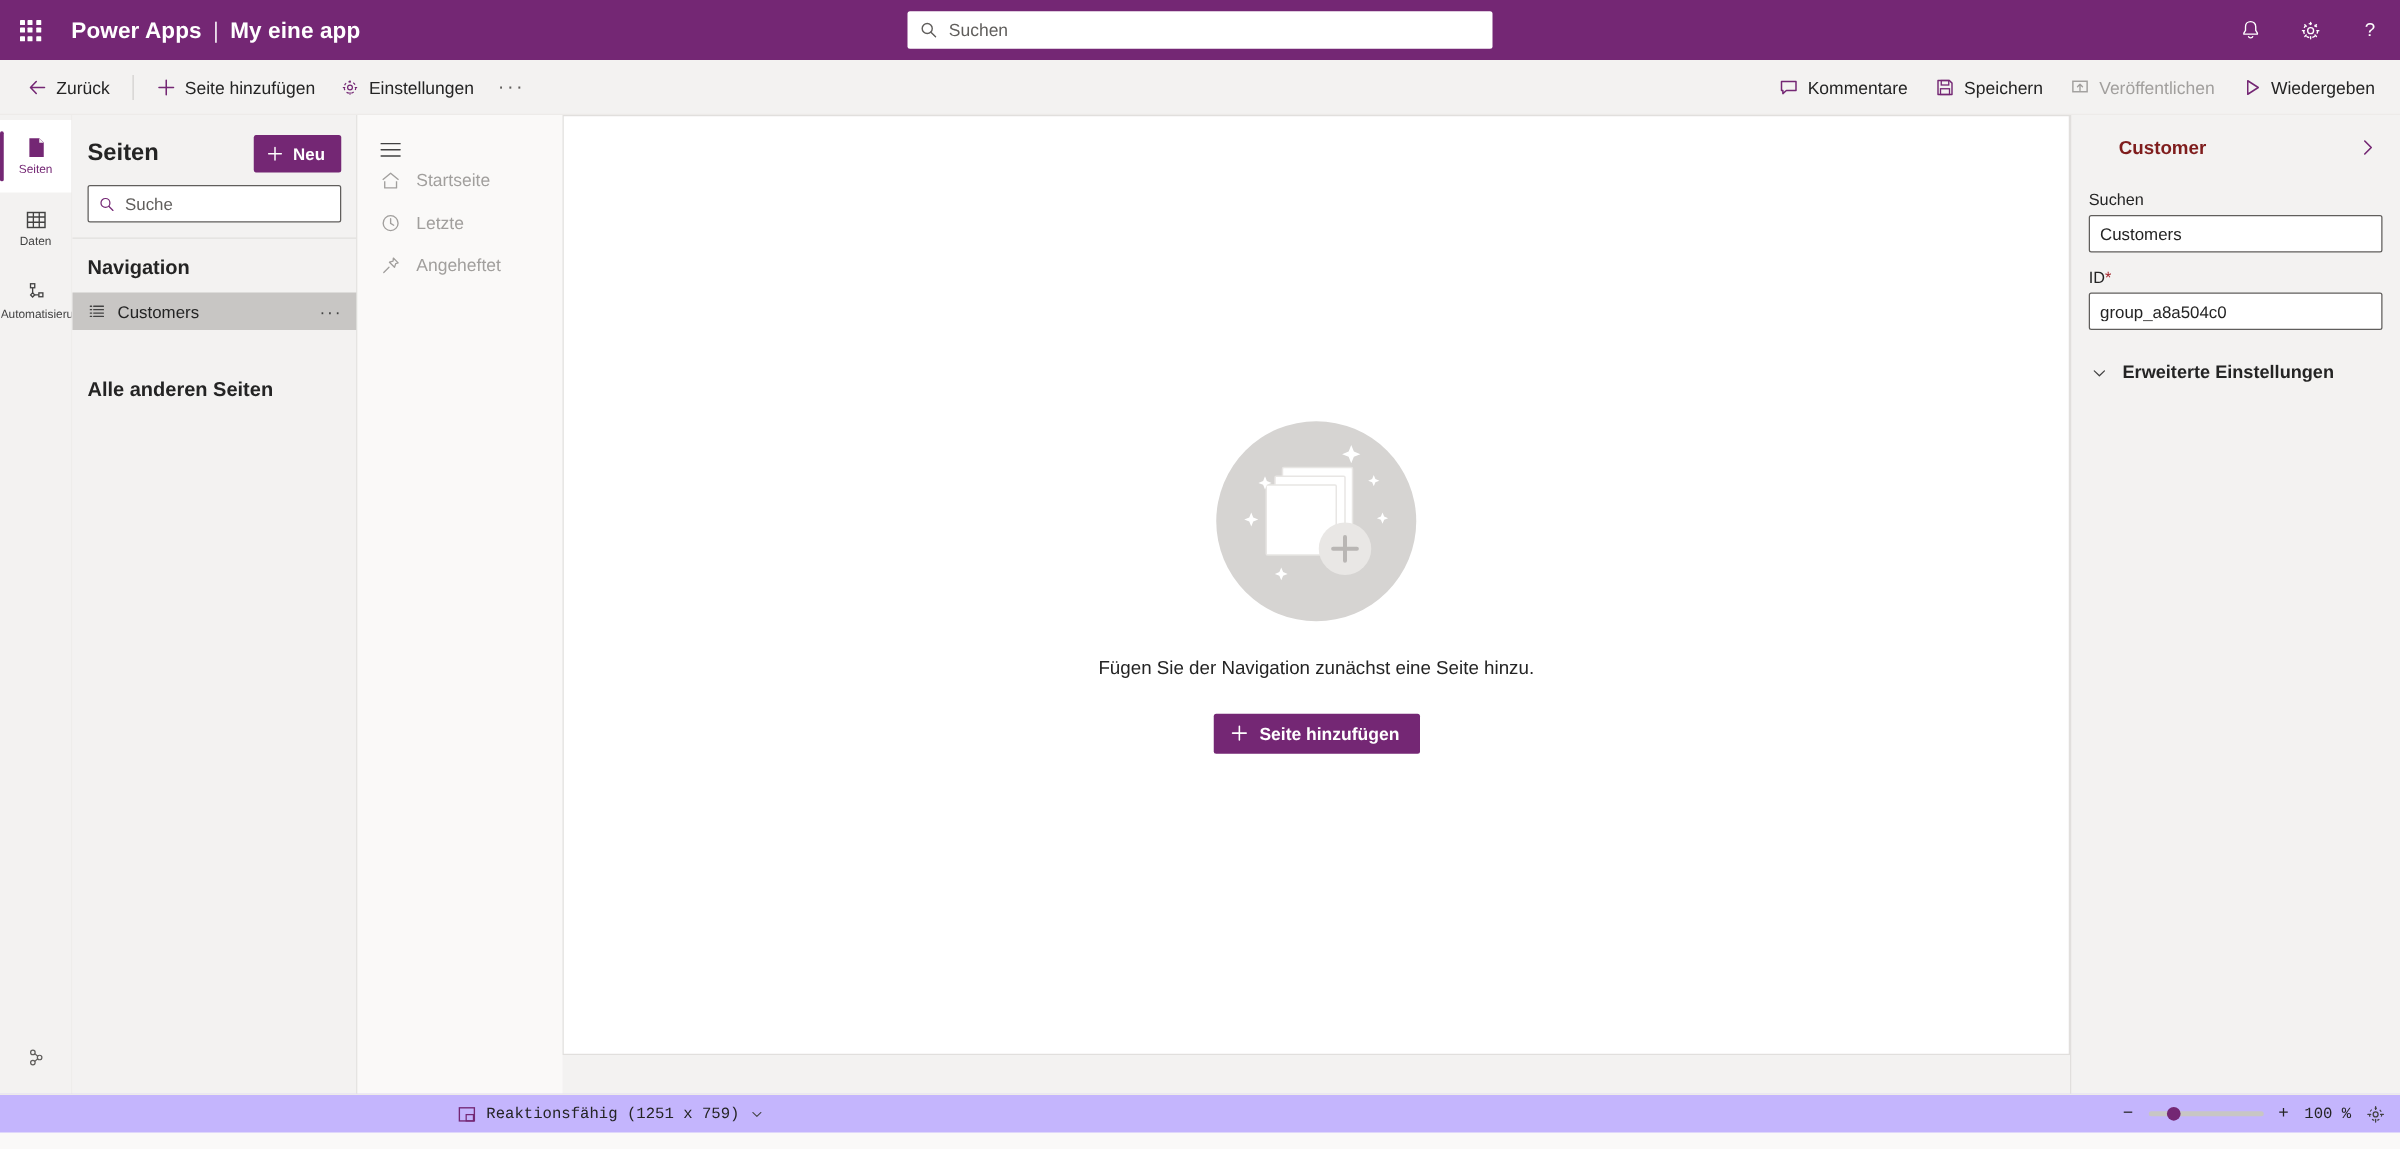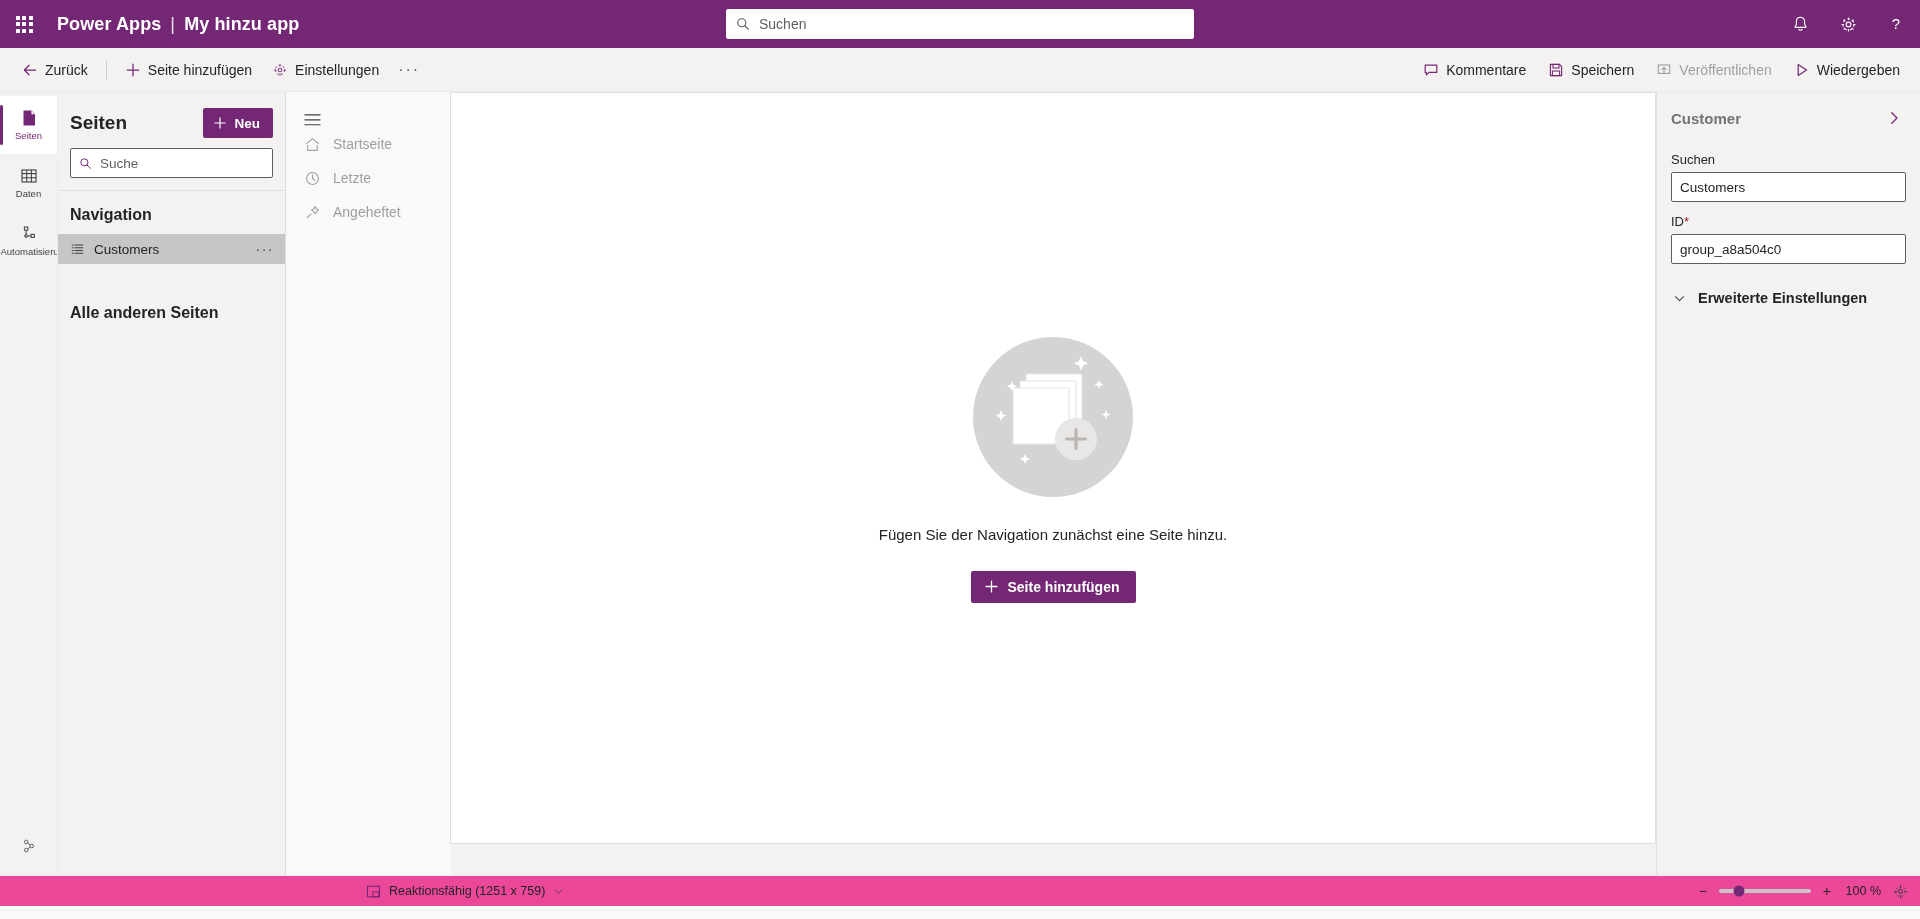--- a/index.html
+++ b/index.html
@@ -192,45 +192,46 @@
   .props {
     width: 264px; flex: 0 0 264px; background: #f3f2f1;
     border-left: 1px solid #e1dfdd;
     display: flex; flex-direction: column;
     padding: 0 14px;
   }
   .props-head {
     display: flex; align-items: center; justify-content: space-between;
     padding: 16px 0 12px 0;
   }
-  .props-title { font-size: 15px; font-weight: 700; color: #737373; }
+  .props-title { font-size: 15px; font-weight: 700; color: #7f1d1d; margin-left: 24px; }
   .props-collapse { color: #742774; cursor: pointer; padding: 2px 4px; }
   .accordion {
     display: flex; align-items: center; gap: 12px;
     padding: 12px 0 10px 2px; cursor: pointer;
   }
   .accordion .acc-label { font-size: 14.5px; font-weight: 700; color: #242424; }
   .field-label {
     font-size: 13px; color: #242424; margin: 12px 0 5px 0; font-weight: 400;
   }
   .req { color: #a4262c; }
   .field-input {
     width: 100%; height: 30px; background: #ffffff;
     border: 1px solid #605e5c; border-radius: 2px;
     padding: 0 8px; font-family: inherit; font-size: 13.5px; color: #242424;
     outline: none;
   }
   .accordion.lower { padding-top: 26px; }
 
   
   .statusbar {
-    height: 31px; flex: 0 0 31px; background: #ec4899;
+    height: 31px; flex: 0 0 31px; background: #c4b5fd;
     border-top: 1px solid #edebe9;
     display: flex; align-items: center; padding: 0 12px 0 0;
     position: relative;
+    font-family: Liberation Mono, monospace;
   }
   .status-left {
     display: flex; align-items: center; gap: 8px;
     margin-left: 366px; color: #242424; font-size: 12.5px; cursor: pointer;
   }
   .status-right {
     margin-left: auto; display: flex; align-items: center; gap: 12px;
     color: #242424; font-size: 12.5px;
   }
   .zoom-minus, .zoom-plus { cursor: pointer; font-size: 14px; color: #242424; user-select: none; }
@@ -262,21 +263,21 @@
           <i></i>
           <i></i>
           <i></i>
           <i></i>
           <i></i>
       </div>
     </div>
     <div class="brand-title">
       <span>Power Apps</span>
       <span class="brand-sep">|</span>
-      <span class="brand-app">My hinzu app</span>
+      <span class="brand-app">My eine app</span>
     </div>
 
     <div class="brand-search">
       <span class="sicon">
         <svg width="14" height="14" viewBox="0 0 16 16">
             <circle cx="6.6" cy="6.6" r="4.6" fill="none" stroke="#605e5c" stroke-width="1.3"></circle>
             <line x1="10" y1="10" x2="14.2" y2="14.2" stroke="#605e5c" stroke-width="1.3" stroke-linecap="round"></line>
           </svg>
       </span>
       <input type="text" placeholder="Suchen" style="">

